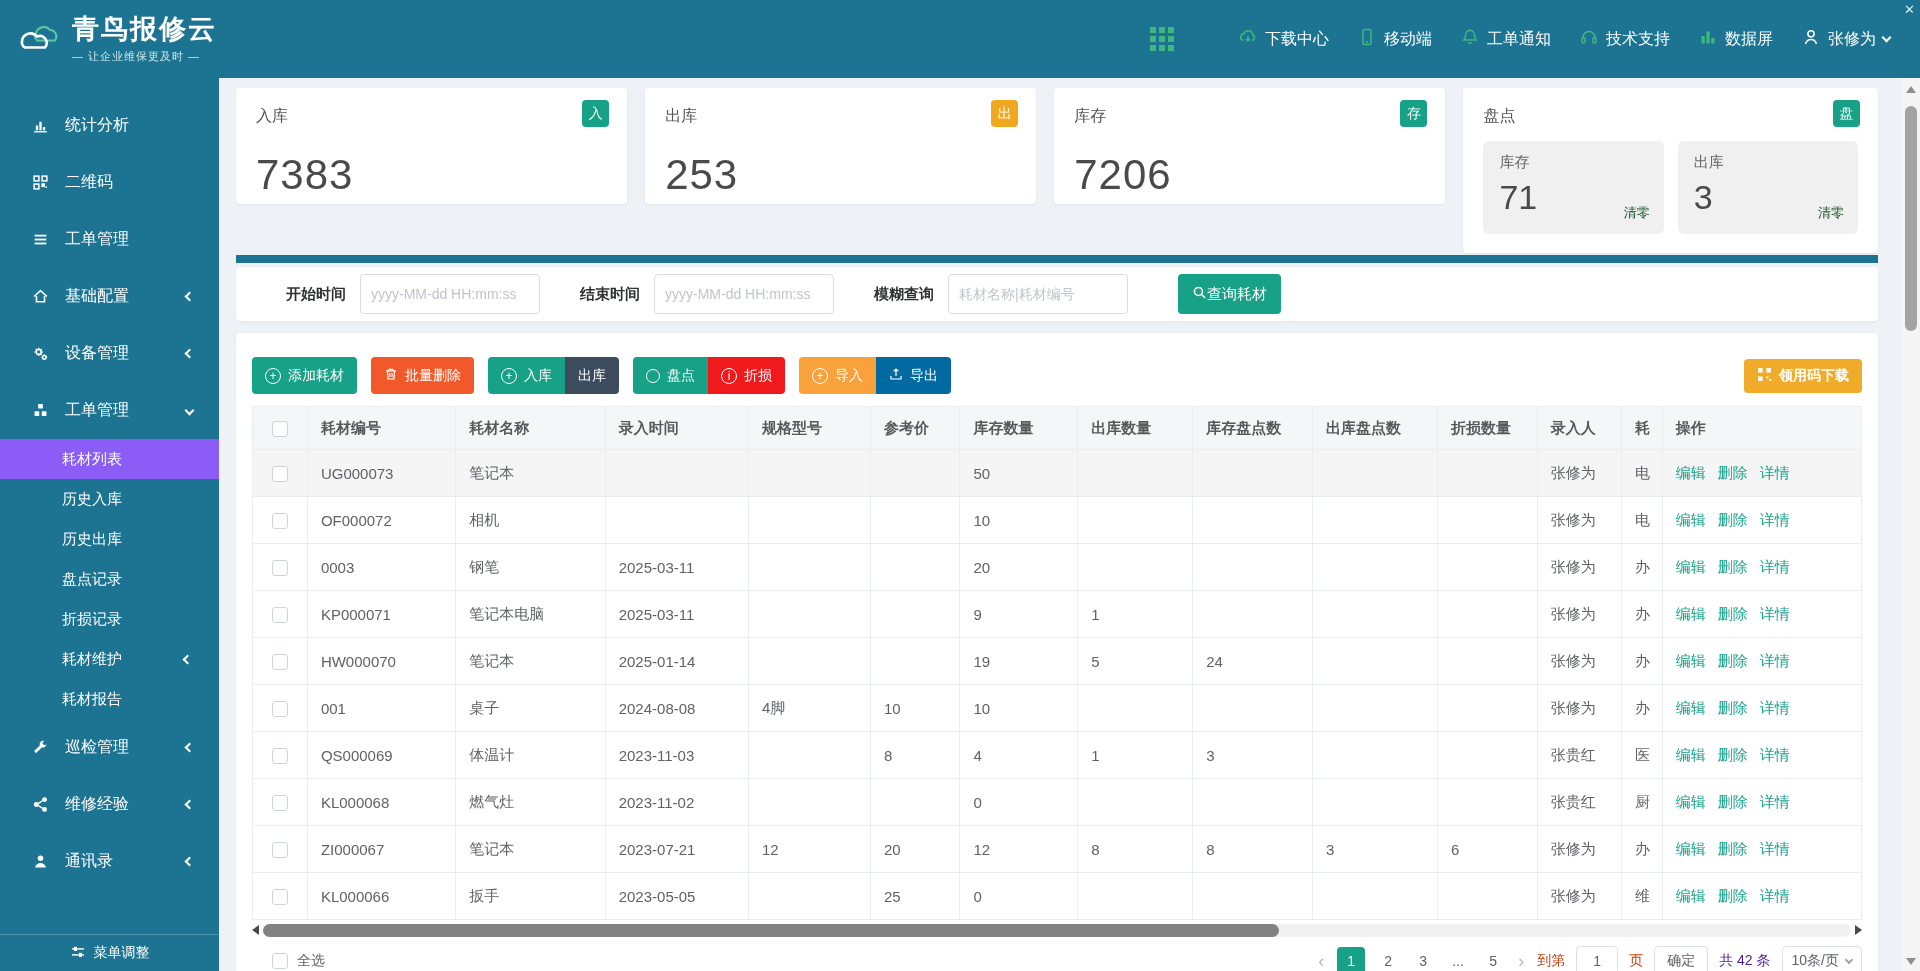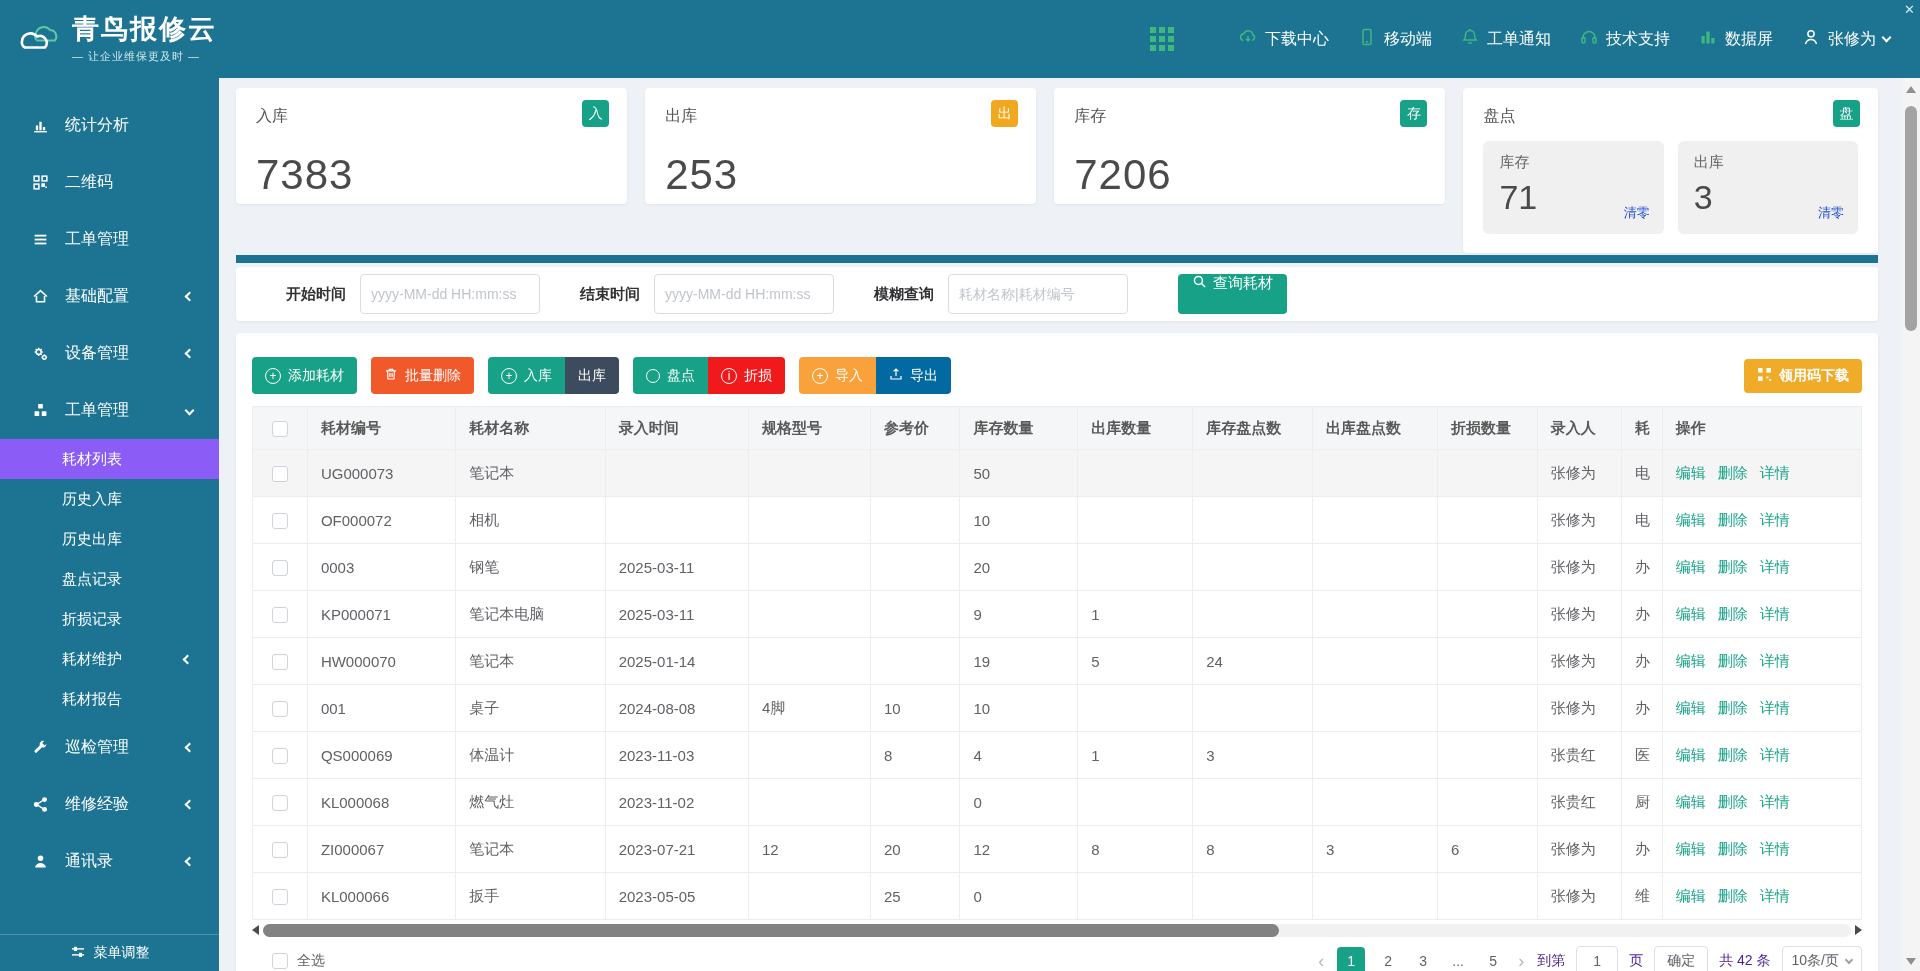--- a/index.html
+++ b/index.html
@@ -43,30 +43,30 @@
   .card.tall { height:165px; }
   .card-title { font-size:16px; color:#555; }
   .card-badge { position:absolute; right:18px; top:12px; width:27px; height:27px; border-radius:4px; color:#fff; font-size:14px; display:flex; align-items:center; justify-content:center; }
   .badge-teal { background:#17a287; }
   .badge-amber { background:#f0a81f; }
   .card-value { font-size:42px; color:#4a4a4a; margin-top:24px; letter-spacing:1px; }
   .card-subrow { display:flex; gap:14px; margin-top:14px; }
   .subbox { flex:1; background:#f0f0f0; border-radius:6px; height:93px; padding:12px 16px 10px; position:relative; }
   .subbox-label { font-size:15px; color:#666; }
   .subbox-value { font-size:34px; color:#4a4a4a; margin-top:6px; }
-  .subbox-action { position:absolute; right:14px; bottom:12px; font-size:13px; color:#1d4ed8; cursor:pointer; }
+  .subbox-action { position:absolute; right:14px; bottom:12px; font-size:13px; color:#14532d; cursor:pointer; }
 
   .divider-strip { height:8px; background:#1c7492; margin:2px 0 4px; }
 
   .filter-panel { background:#fff; border-radius:4px; box-shadow:0 1px 3px rgba(0,0,0,.06); height:54px; display:flex; align-items:center; padding-left:50px; gap:14px; }
   .f-label { font-size:15px; font-weight:600; color:#303133; margin-left:26px; }
   .f-label:first-child { margin-left:0; }
   .f-input { width:180px; height:40px; border:1px solid #dcdcdc; border-radius:4px; padding:0 10px; font-size:14px; color:#606266; font-family:inherit; }
   .f-input::placeholder { color:#c0c4cc; }
-  .search-btn { margin-left:36px; height:40px; padding:0 14px; background:#17a287; border:none; border-radius:4px; color:#fff; font-size:15px; display:flex; align-items:flex-start; gap:6px; cursor:pointer; font-family:inherit; }
+  .search-btn { margin-left:36px; height:40px; padding:0 14px; background:#17a287; border:none; border-radius:4px; color:#fff; font-size:15px; display:flex; align-items:center; cursor:pointer; font-family:inherit; }
 
   .table-panel { background:#fff; border-radius:4px; box-shadow:0 1px 3px rgba(0,0,0,.06); margin-top:12px; padding:16px; height:700px; }
 
   .toolbar { display:flex; align-items:center; gap:14px; margin-top:8px; }
   .btn-group { display:flex; }
   .btn { height:37px; padding:0 13px; border:none; color:#fff; font-size:14px; display:flex; align-items:center; gap:7px; cursor:pointer; border-radius:4px; font-family:inherit; }
   .btn-group .btn:first-child { border-radius:4px 0 0 4px; }
   .btn-group .btn:last-child { border-radius:0 4px 4px 0; }
   .b-teal { background:#17a287; } .b-red { background:#f2592a; } .b-dark { background:#3c4b5d; }
   .b-crimson { background:#f0191c; } .b-orange { background:#f9a13b; } .b-blue { background:#0369a1;align-items:center; }
@@ -97,21 +97,21 @@
   .hs-track { flex:1; height:13px; background:#f1f1f1; border-radius:7px; position:relative; }
   .hs-thumb { position:absolute; left:0; top:0; height:13px; width:64%; background:#828282; border-radius:7px; cursor:pointer; }
 
   
   .pager { display:flex; align-items:center; margin-top:6px; height:36px; }
   .pg-left { display:flex; align-items:center; gap:9px; color:#606266; font-size:14px;margin-left:20px; }
   .pg-right { margin-left:auto; display:flex; align-items:center; gap:11px; }
   .pg-nav { color:#b4b9c2; font-size:18px; cursor:pointer; padding:0 2px; }
   .pg-num { min-width:24px; height:28px; display:flex; align-items:center; justify-content:center; font-size:14px; color:#606266; cursor:pointer; }
   .pg-num.active { background:#17a287; color:#fff; border-radius:4px; width:28px; }
-  .pg-text { color:#4c1d95; font-size:14px; }
+  .pg-text { color:#c2410c; font-size:14px; }
   .pg-goto { width:42px; height:30px; border:1px solid #dcdfe6; border-radius:4px; text-align:center; font-size:14px; color:#606266; font-family:inherit; }
   .pg-confirm { height:30px; padding:0 12px; background:#fff; border:1px solid #dcdfe6; border-radius:4px; color:#606266; font-size:14px; cursor:pointer; font-family:inherit; }
   .pg-total { color:#4c1d95; font-size:14px; }
   .pg-size { height:30px; border:1px solid #dcdfe6; border-radius:4px; padding:0 9px; display:flex; align-items:center; gap:7px; color:#606266; font-size:14px; cursor:pointer; }
   .chev-down-g { border-right:2px solid #a0a4ab; border-bottom:2px solid #a0a4ab; transform:rotate(45deg); width:6px; height:6px; margin-top:-3px; }
 
   
   .vscroll { position:absolute; right:0; top:78px; bottom:0; width:18px; background:#f4f4f4; z-index:6; }
   .vs-arrow { position:absolute; left:4px; width:0; height:0; }
   .vs-up { top:8px; border-left:5px solid transparent; border-right:5px solid transparent; border-bottom:7px solid #8f8f8f; }

